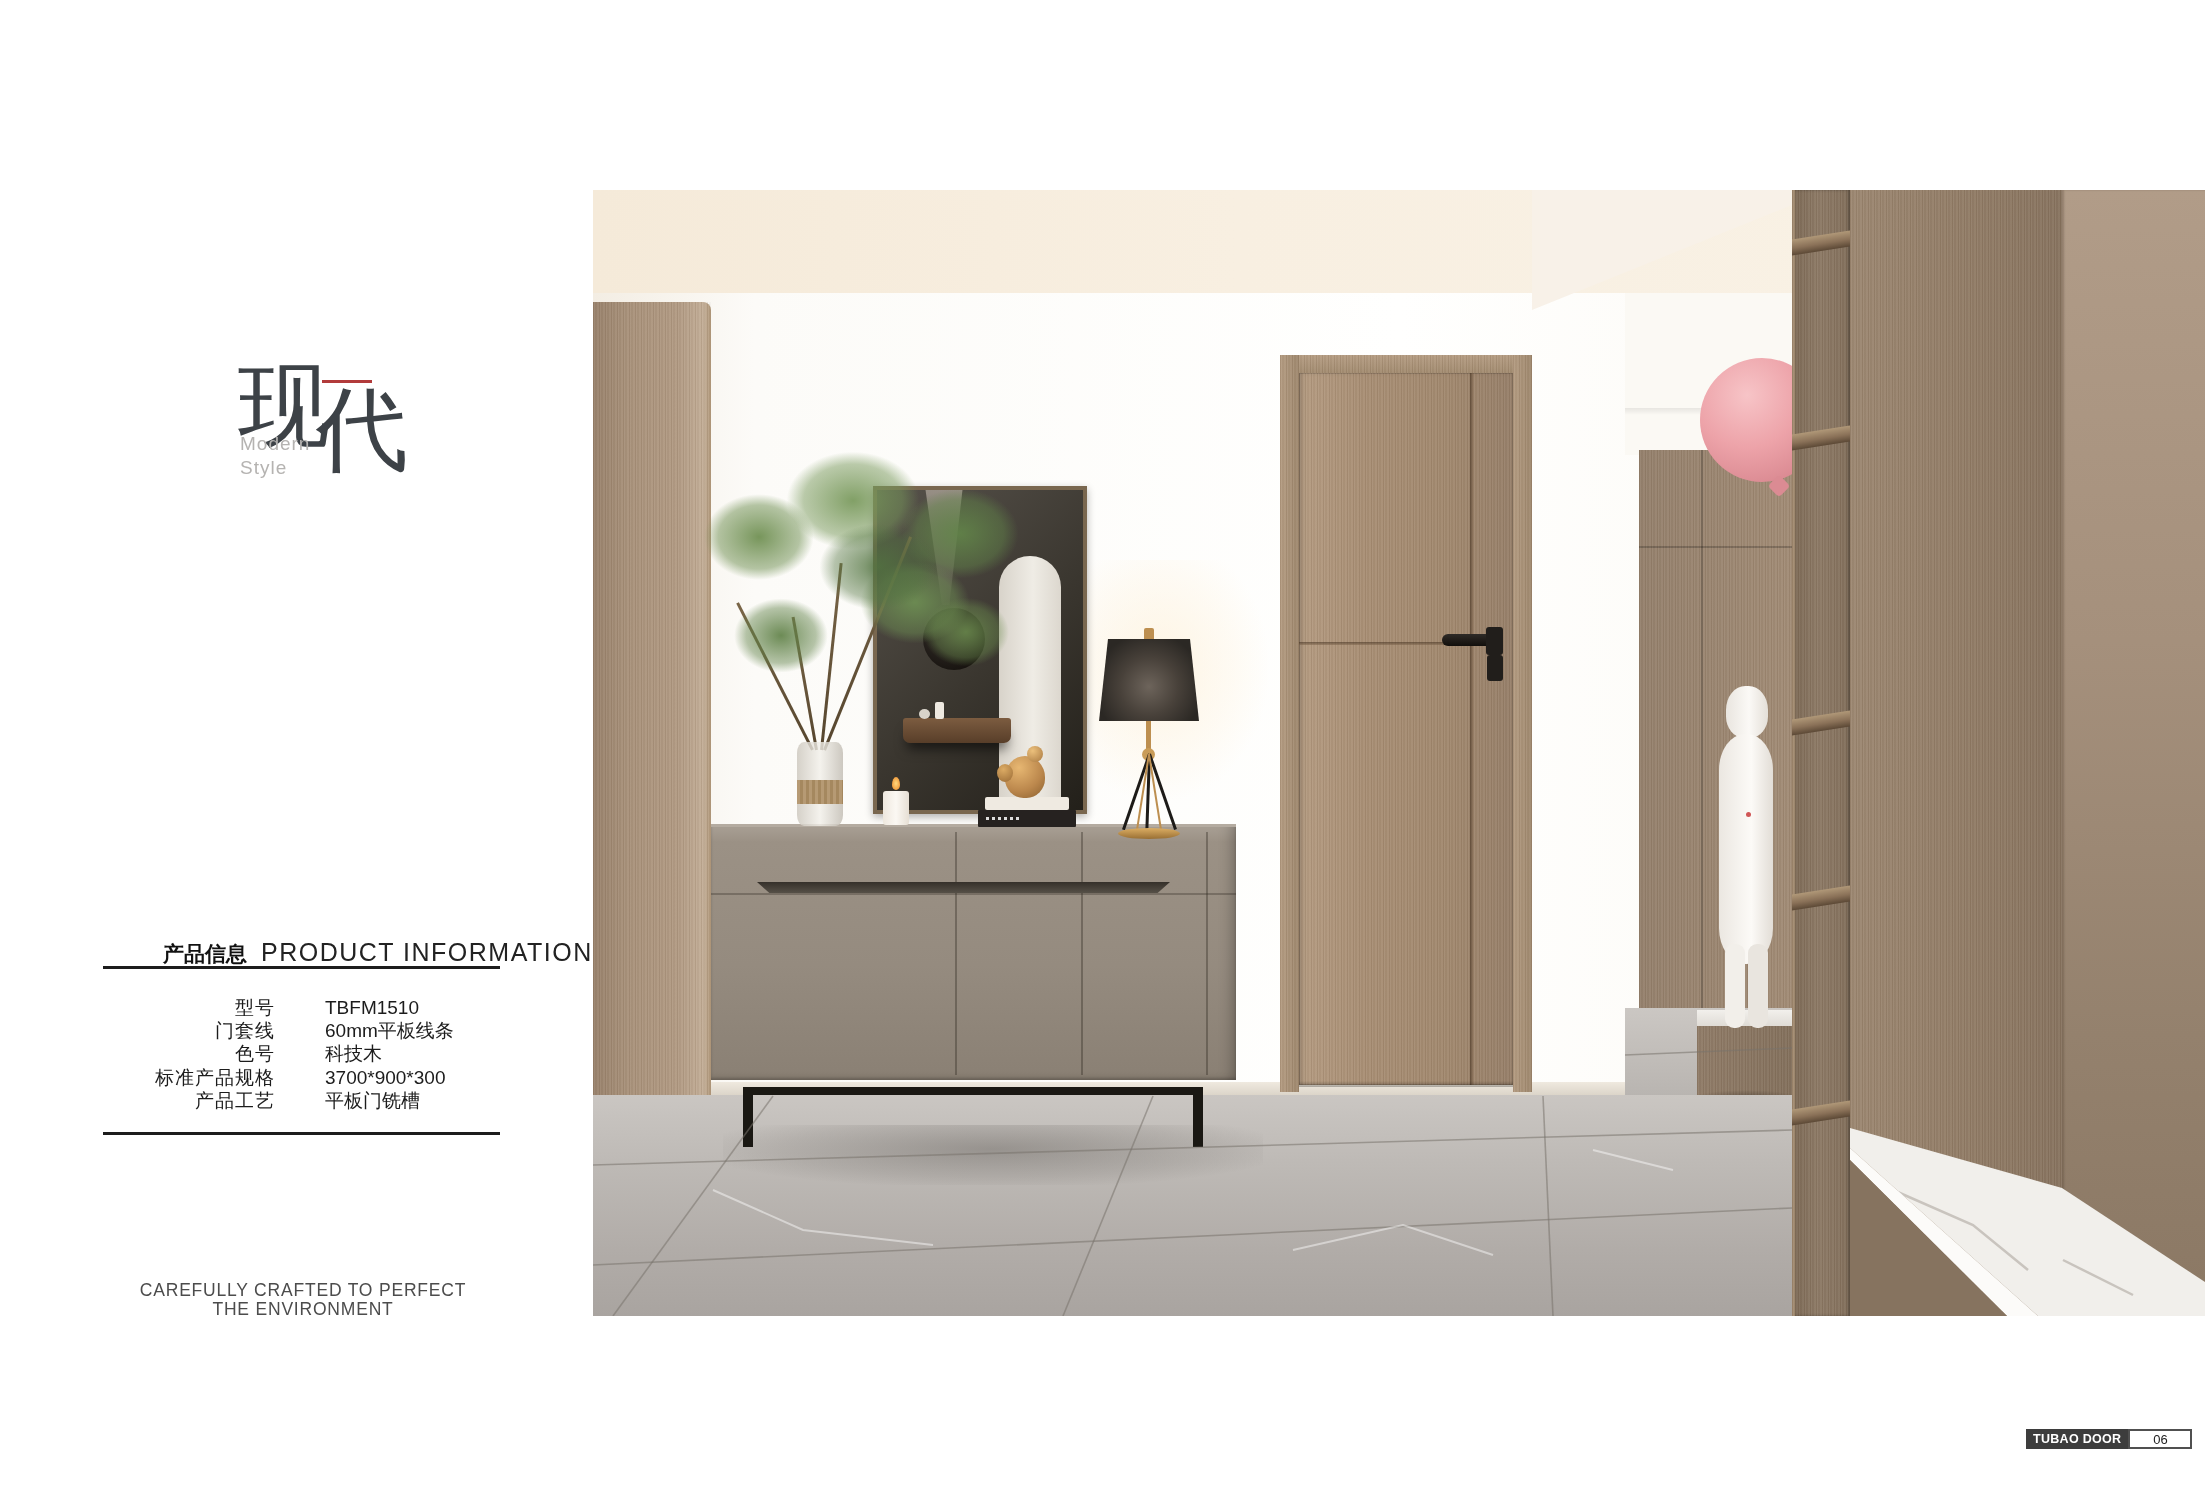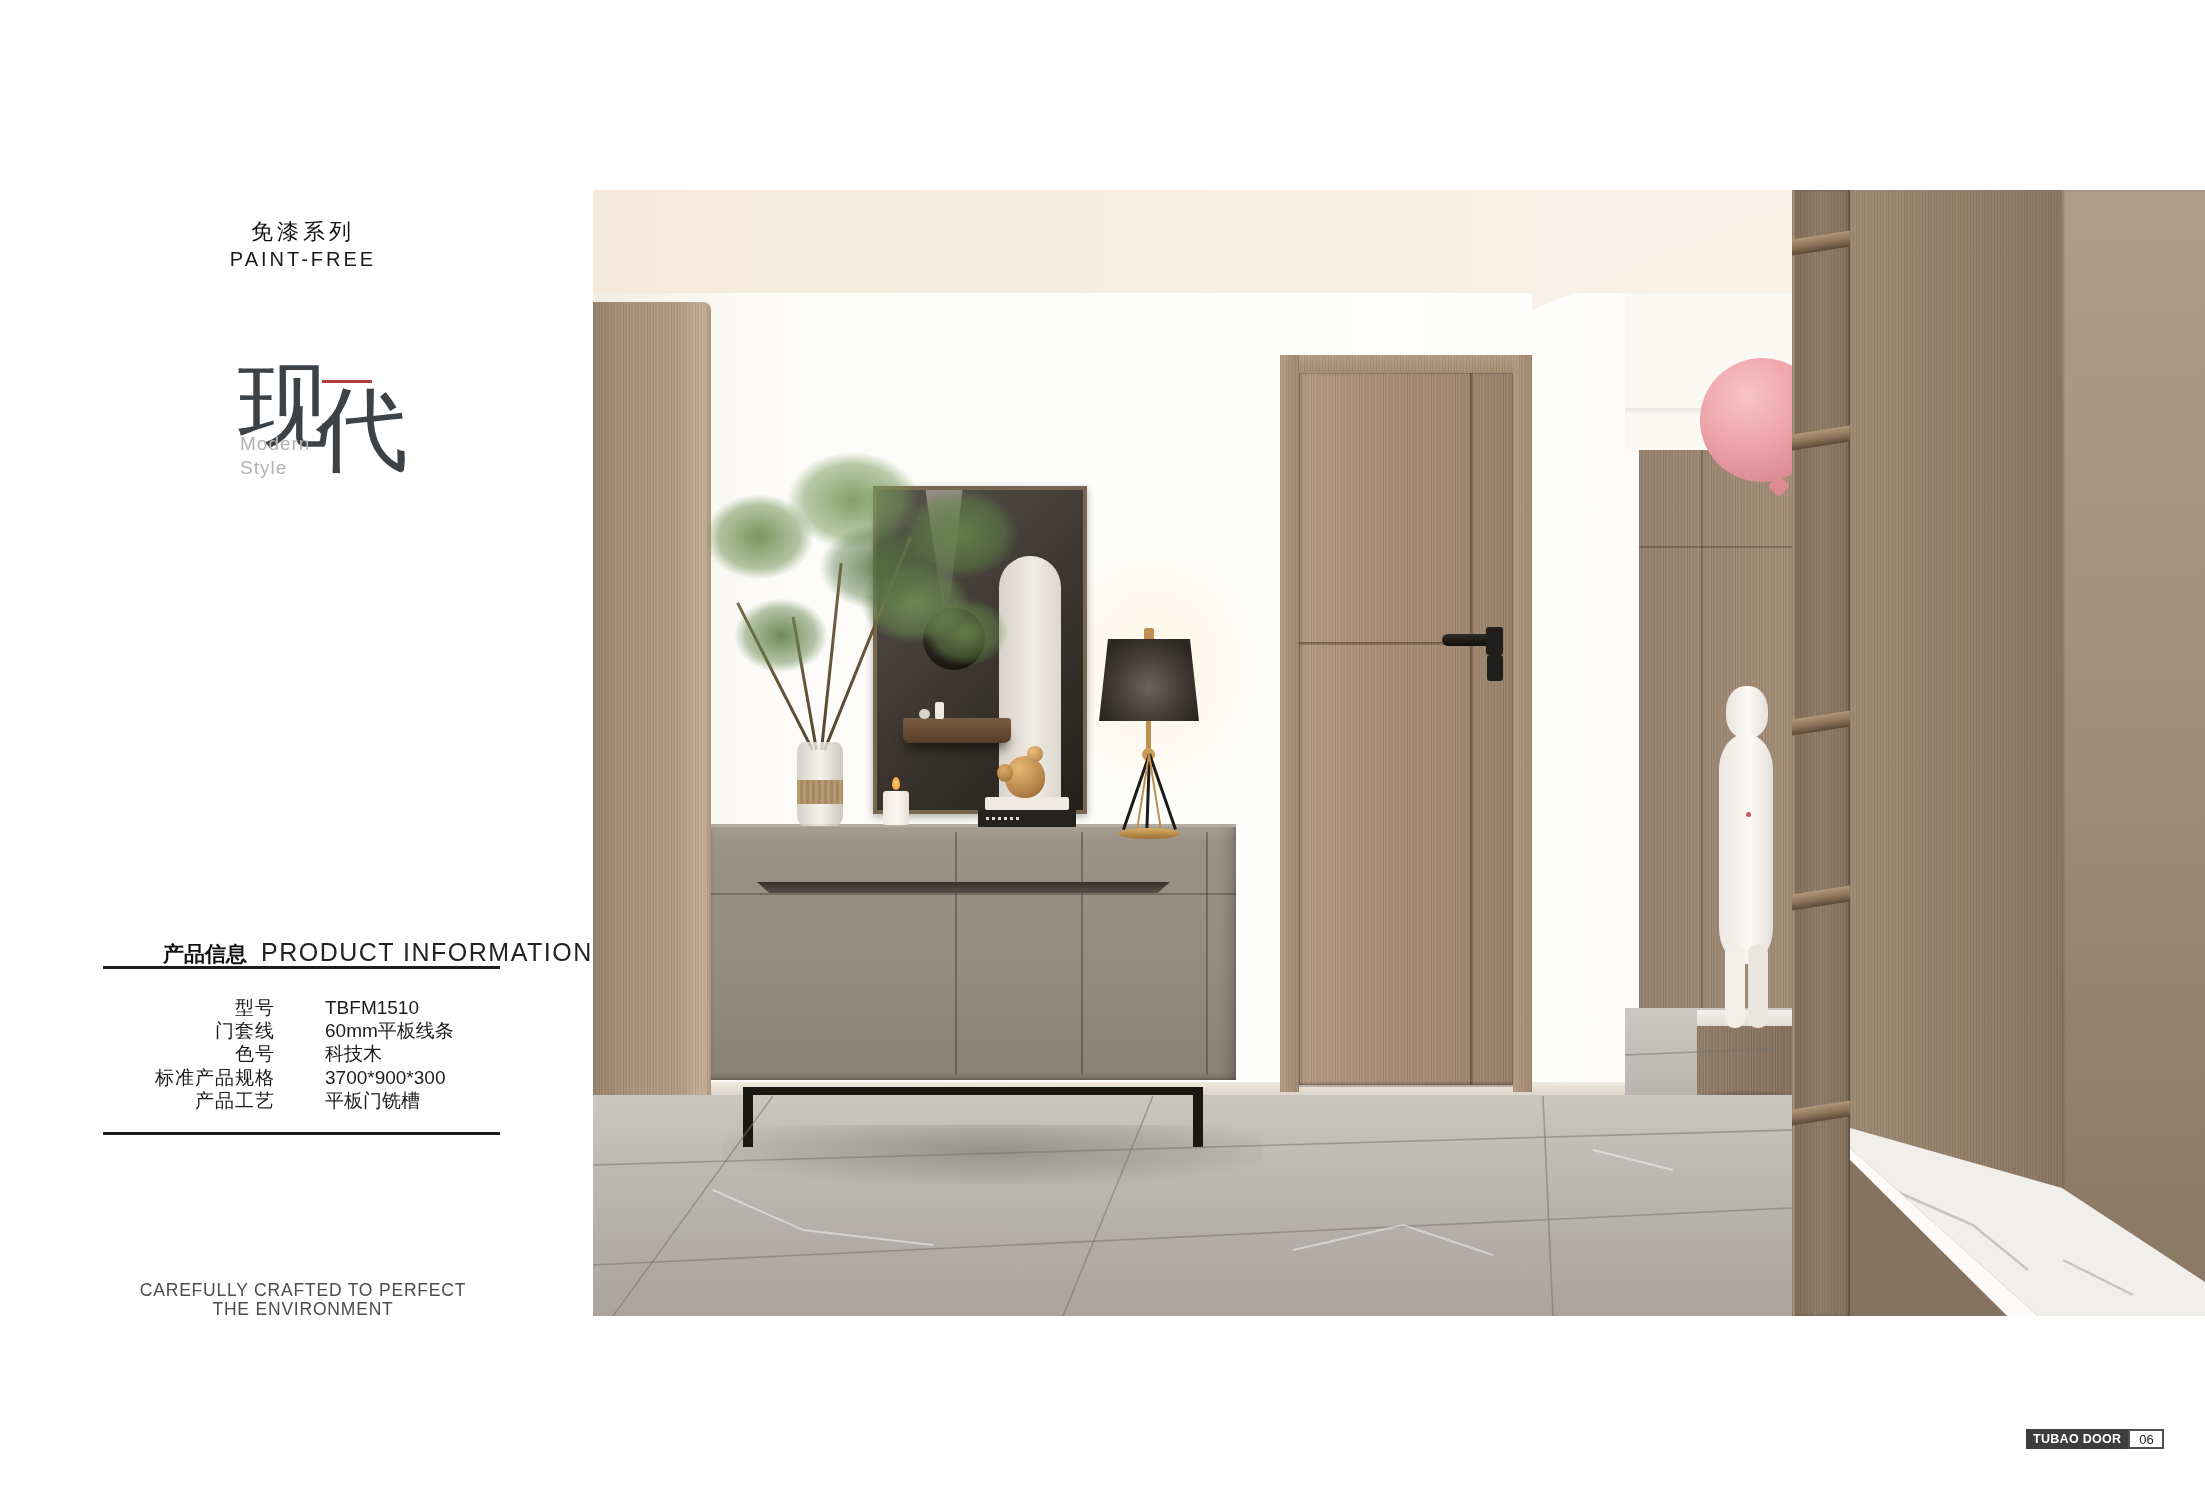--- a/index.html
+++ b/index.html
@@ -27,21 +27,21 @@
   .rule-bottom{top:1132px;}
   .spec-table{left:103px;top:996px;width:397px;font-size:19px;line-height:23.2px;color:#1c1c1c;}
   .spec-row{display:flex;}
   .spec-label{width:172px;text-align:right;letter-spacing:1px;}
   .spec-value{margin-left:50px;}
   .footer{left:103px;top:1281px;width:400px;text-align:center;font-size:17.5px;line-height:19px;
           color:#4c4c4c;letter-spacing:0.8px;}
   .badge{left:2026px;top:1429px;display:flex;height:20px;}
   .badge-brand{background:#3d3d3d;color:#fff;font-size:12.5px;font-weight:bold;
                display:flex;align-items:center;padding:0 7px;letter-spacing:0.3px;}
-  .badge-num{background:#fff;border:2px solid #505050;color:#222;font-size:13px;width:36px;
+  .badge-num{background:#fff;border:2px solid #505050;color:#222;font-size:13px;width:64px;
              display:flex;align-items:center;justify-content:center;box-sizing:border-box;}
   
   .photo{left:593px;top:190px;width:1612px;height:1126px;overflow:hidden;background:#fdfcf9;}
   .photo .abs{position:absolute;}
   .grain::after{content:"";position:absolute;inset:0;pointer-events:none;
     background:repeating-linear-gradient(90deg,rgba(70,48,28,0.10) 0 1px,rgba(255,255,255,0.05) 1px 2px,
                rgba(0,0,0,0.025) 2px 4px,rgba(255,255,255,0.035) 4px 6px);}
   .ceiling{left:0;top:0;width:1612px;height:104px;
     background:linear-gradient(90deg,#f5ead9,#f8efe1 40%,#f9f2e6);border-bottom:1px solid rgba(0,0,0,0.05);}
   .wall{left:0;top:103px;width:1612px;height:810px;
@@ -167,24 +167,20 @@
   .right-wall{left:1469px;top:0;width:143px;height:1126px;
     background:linear-gradient(180deg,#b19c88 0%,#a5907c 40%,#94816d 75%,#8b7864 100%);
     box-shadow:inset 2px 0 2px rgba(60,45,30,0.25);}
   .scene-svg{left:0;top:0;width:1612px;height:1126px;pointer-events:none;}
 </style>
 </head>
 <body>
 
 <div class="page">
 
-  <div class="abs series">
-    <div class="series-cn">免漆系列</div>
-    <div class="series-en">PAINT-FREE</div>
-  </div>
 
   <div class="abs logo">
     <div class="abs logo-char logo-c1">现</div>
     <div class="abs logo-red"></div>
     <div class="abs logo-char logo-c2">代</div>
     <div class="abs logo-sub logo-m">Modern</div>
     <div class="abs logo-sub logo-s">Style</div>
   </div>
 
 

